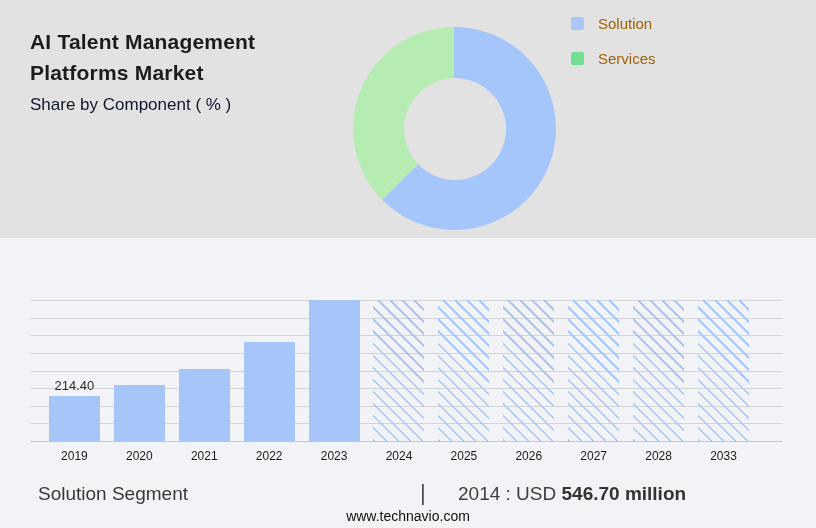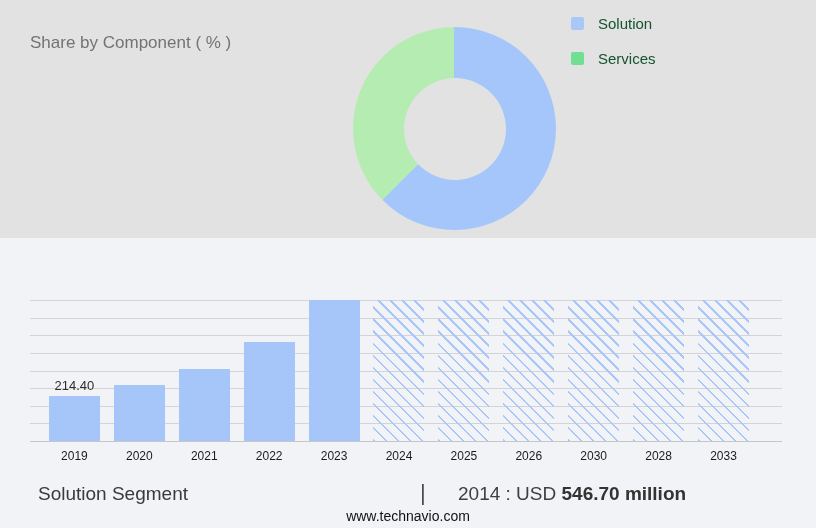--- a/index.html
+++ b/index.html
@@ -10,33 +10,33 @@
     overflow:hidden;
     background:#f2f3f6;
   }
   
   .top{
     position:absolute;left:0;top:0;width:816px;height:238px;
     background:#e2e2e2;
   }
   .titles{position:absolute;left:30px;top:26px;width:300px;}
   .title{font-size:21px;font-weight:bold;color:#1c1c1c;line-height:31px;letter-spacing:.2px;}
-  .subtitle{font-size:17px;color:#737373;margin-top:7px;}
+  .subtitle{font-size:17px;color:#0f172a;margin-top:7px;}
   .donut{
     position:absolute;left:353px;top:27px;width:203px;height:203px;
     border-radius:50%;
   }
   .donut::after{
     content:"";position:absolute;left:50.5px;top:50.5px;width:102px;height:102px;
     border-radius:50%;background:#e2e2e2;
   }
   .legend{position:absolute;left:571px;top:13px;}
   .legend-item{display:flex;align-items:center;height:20px;margin-bottom:15px;}
   .swatch{width:13px;height:13px;border-radius:2px;margin-right:14px;flex:none;}
-  .legend-label{font-size:15px;color:#14532d;}
+  .legend-label{font-size:15px;color:#a16207;}
   
   .bottom{
     position:absolute;left:0;top:238px;width:816px;height:290px;
     background:#f2f3f6;
     border-radius:11px;
   }
   .plot{
     position:absolute;left:30px;top:62px;width:752px;height:141px;
     border-bottom:1px solid #c6c6c8;
   }
@@ -70,20 +70,24 @@
   .website{position:absolute;left:0;top:270px;width:816px;text-align:center;
     font-size:14px;color:#111;}
 </style>
 </head>
 <body>
 
 <div class="stage">
 
   <div class="top">
     <div class="titles">
+      <div class="title">
+        <div>AI Talent Management</div>
+        <div>Platforms Market</div>
+      </div>
       <div class="subtitle">Share by Component ( % )</div>
     </div>
 
     <div class="donut" id="donut" style="background: conic-gradient(rgb(165, 198, 251) 0deg, rgb(165, 198, 251) 62.5%, rgb(181, 236, 178) 62.5%, rgb(181, 236, 178) 100%);"></div>
 
     <div class="legend">
       <div class="legend-item">
         <span class="swatch" id="swatch0" style="background: rgb(169, 200, 248);"></span>
         <span class="legend-label">Solution</span>
       </div>
@@ -136,21 +140,21 @@
     </div>
     <div class="xlabels" id="xlabels" style="position:absolute;left:30px;">
         <div class="xlabel">2019</div>
         <div class="xlabel">2020</div>
         <div class="xlabel">2021</div>
         <div class="xlabel">2022</div>
         <div class="xlabel">2023</div>
         <div class="xlabel">2024</div>
         <div class="xlabel">2025</div>
         <div class="xlabel">2026</div>
-        <div class="xlabel">2030</div>
+        <div class="xlabel">2027</div>
         <div class="xlabel">2028</div>
         <div class="xlabel">2033</div>
       </div>
 
     <div class="segment-label">Solution Segment</div>
     <div class="footer-divider">|</div>
     <div class="value-callout"><span>2014 : USD </span><b>546.70 million</b></div>
     <div class="website">www.technavio.com</div>
   </div>
 

